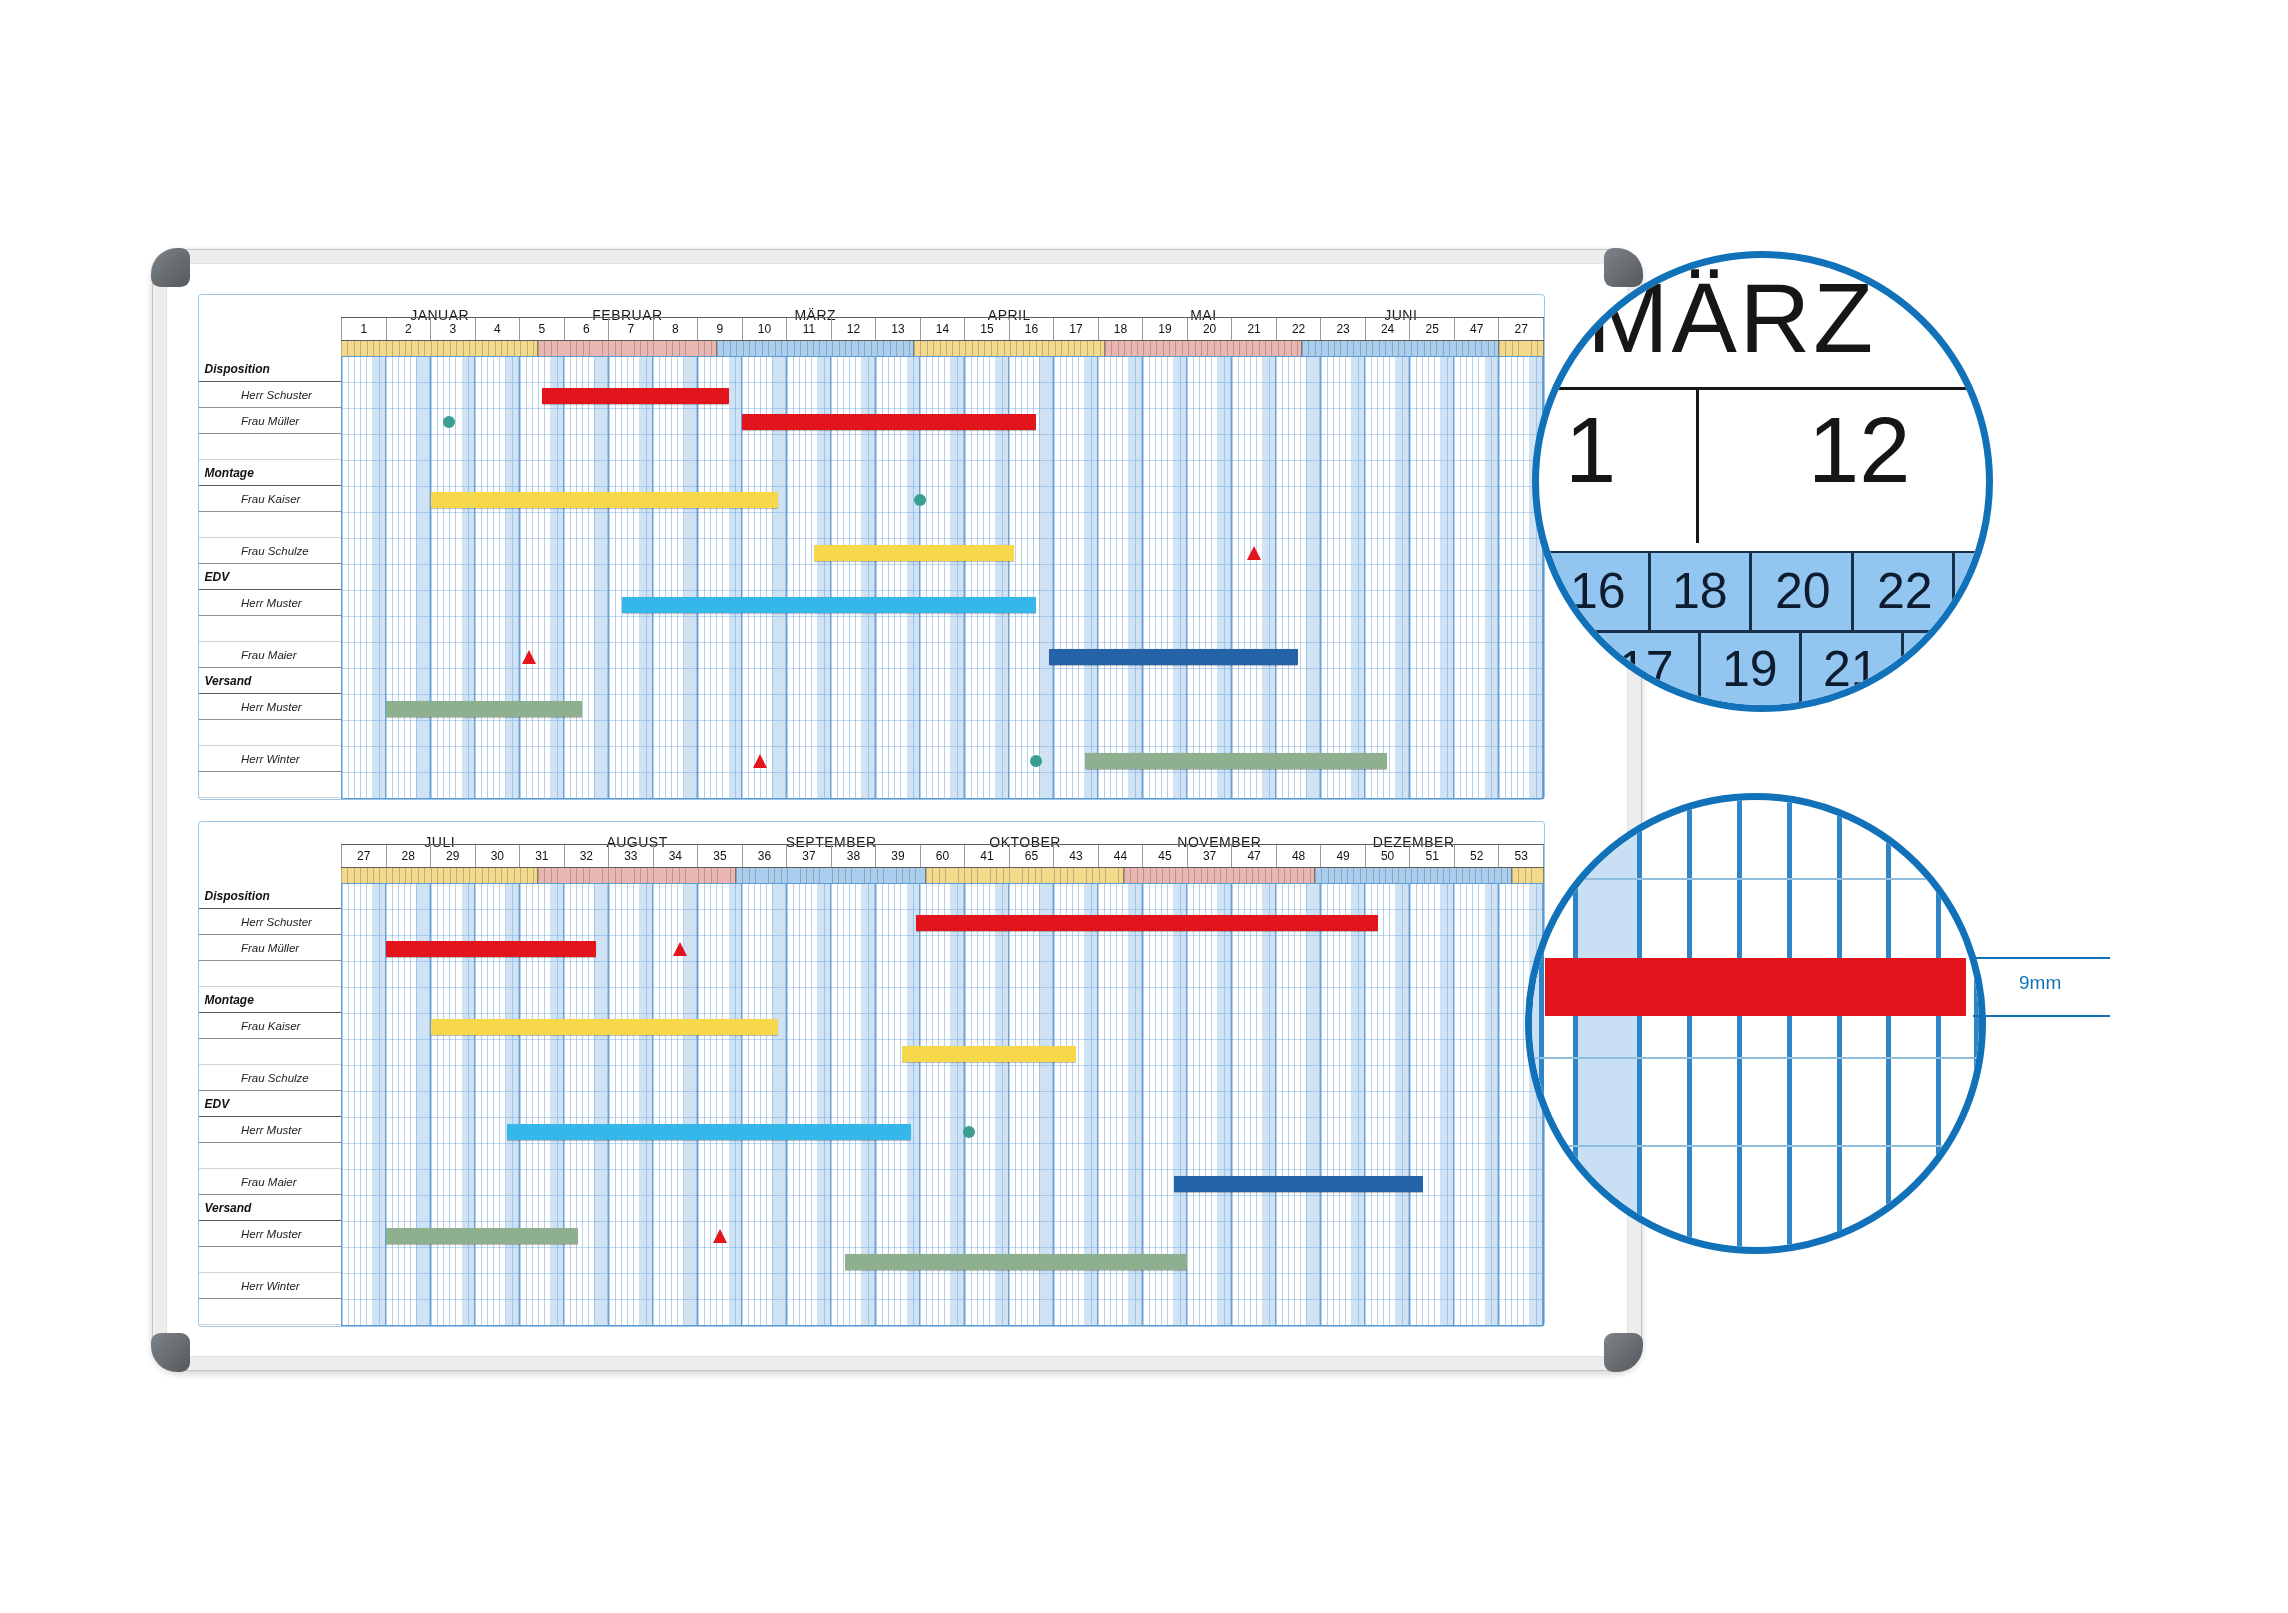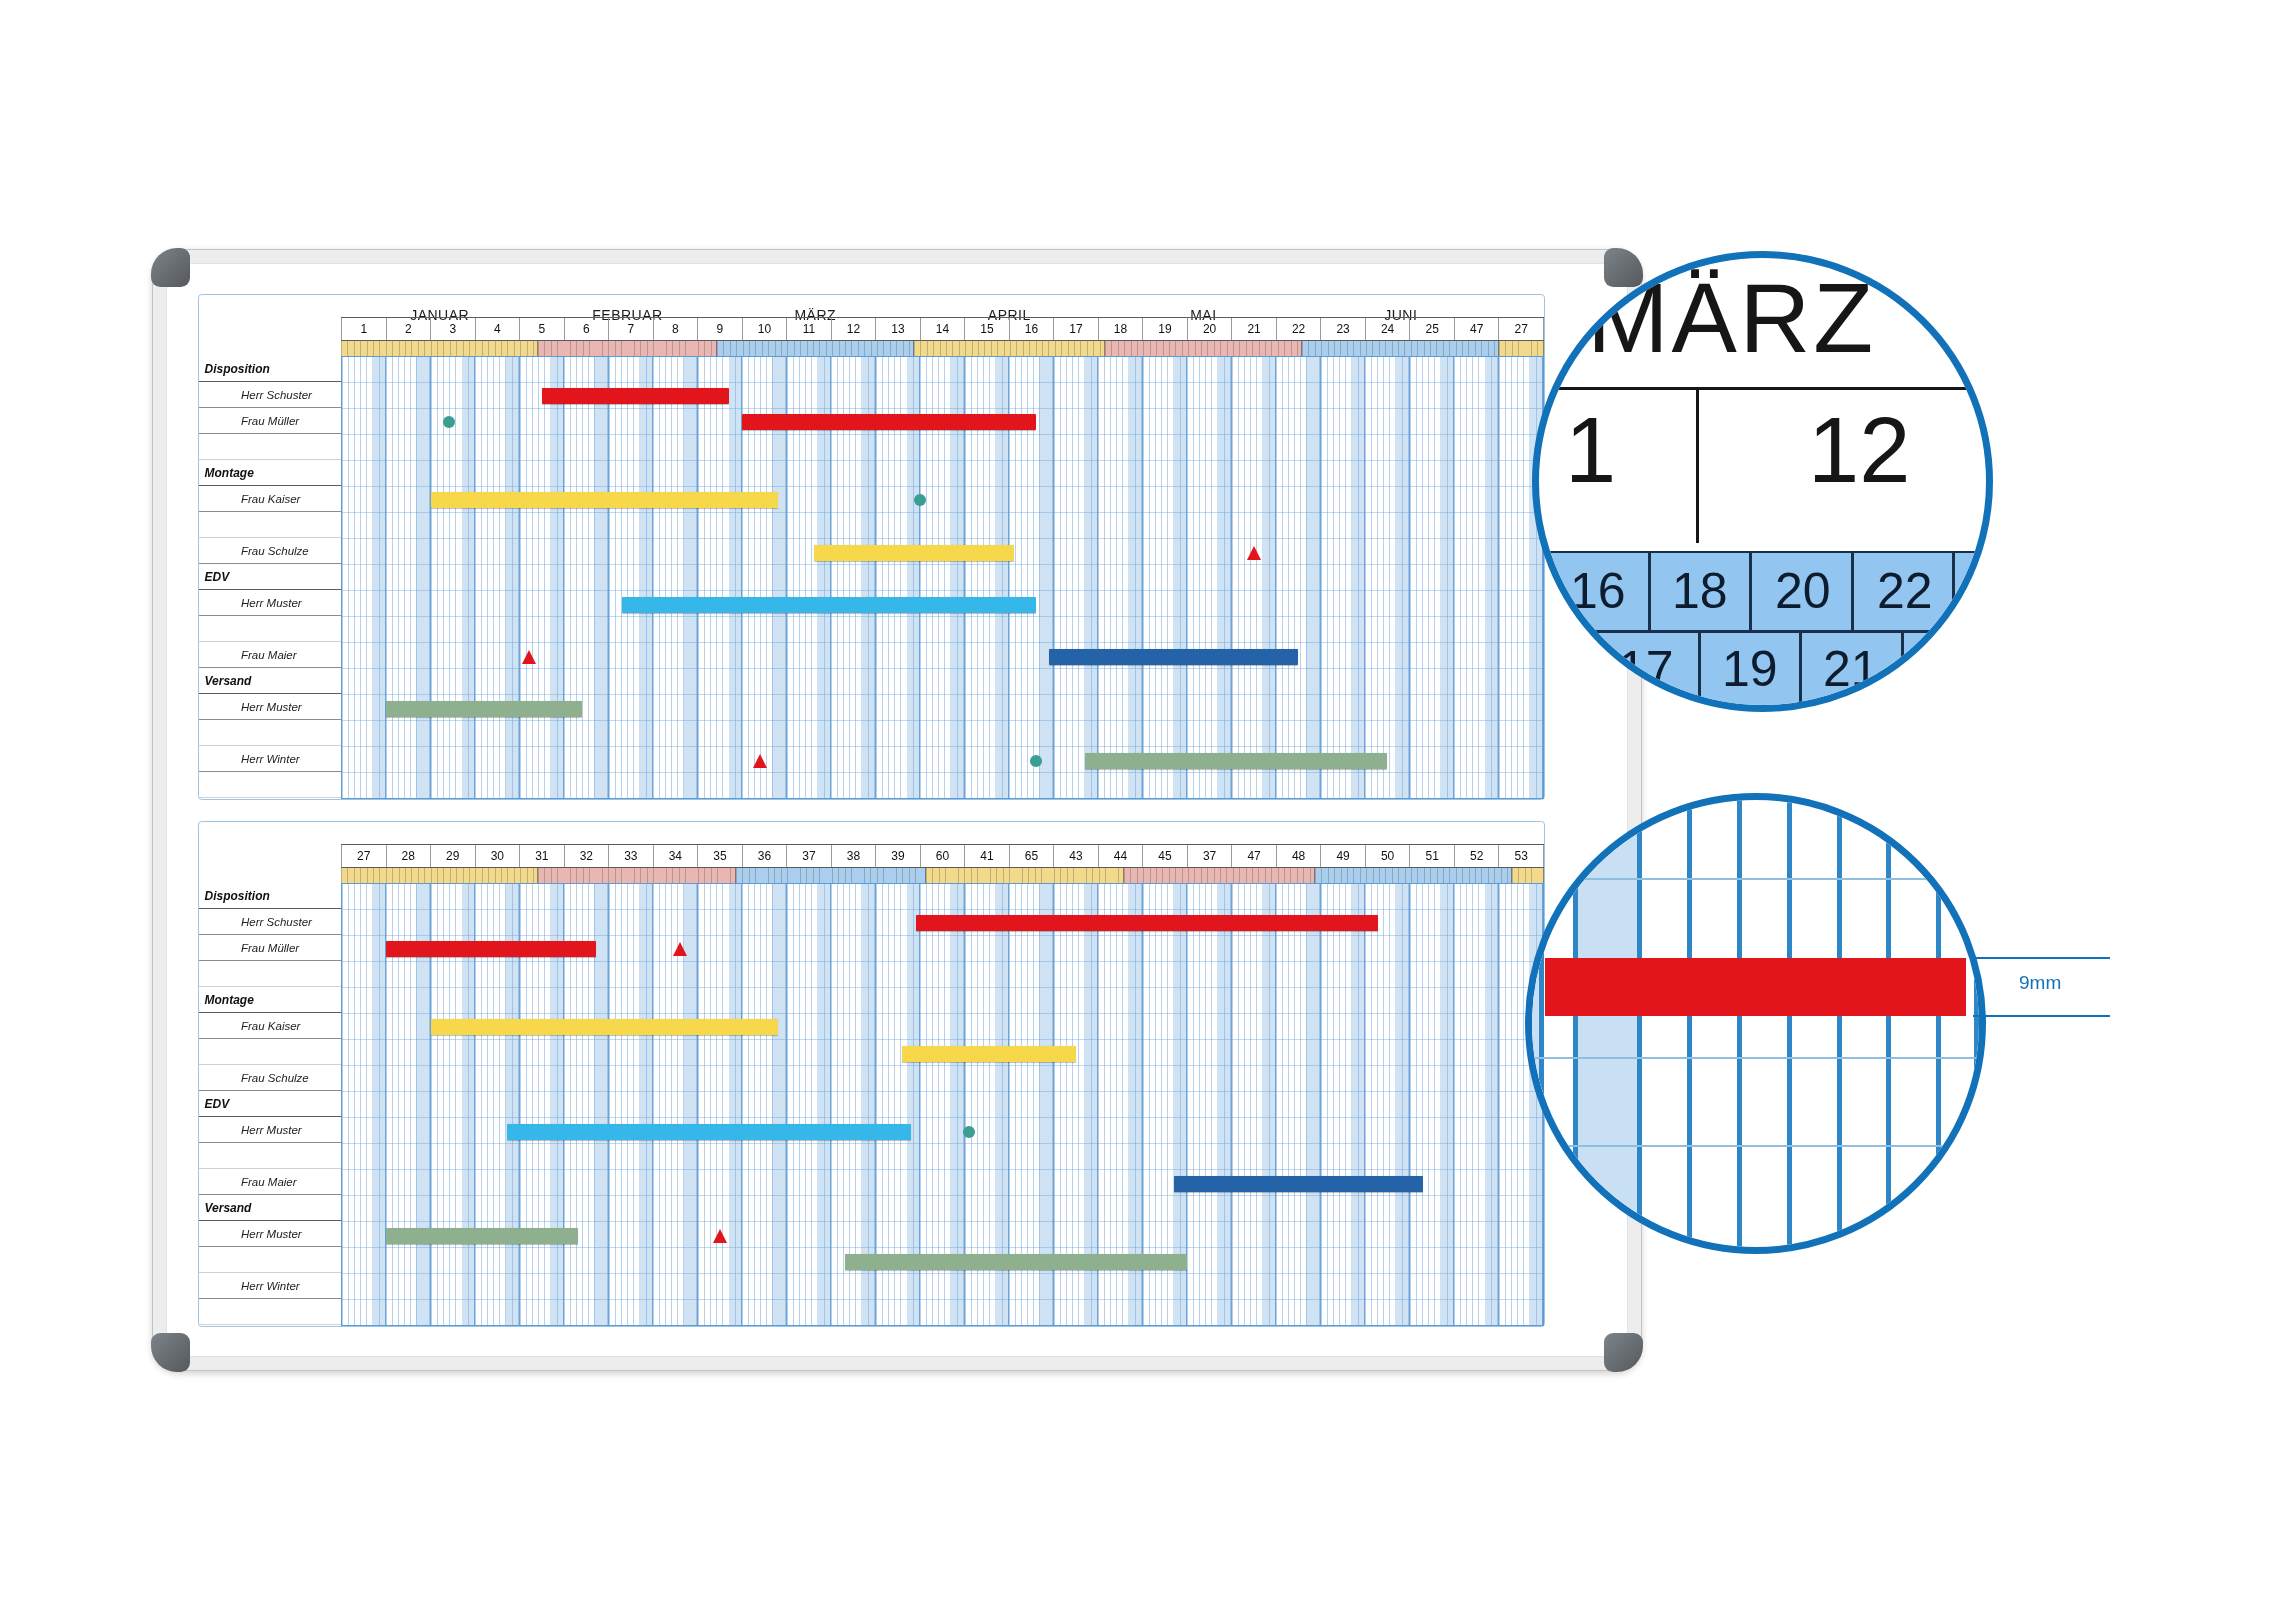--- a/index.html
+++ b/index.html
@@ -215,20 +215,28 @@
           <div class="lrow section" style="height: 26px;">EDV</div>
           <div class="lrow person" style="height: 26px;">Herr Muster</div>
           <div class="lrow blank" style="height: 26px;"></div>
           <div class="lrow person" style="height: 26px;">Frau Maier</div>
           <div class="lrow section" style="height: 26px;">Versand</div>
           <div class="lrow person" style="height: 26px;">Herr Muster</div>
           <div class="lrow blank" style="height: 26px;"></div>
           <div class="lrow person" style="height: 26px;">Herr Winter</div>
           <div class="lrow blank" style="height: 26px;"></div>
         </div>
+      <div class="month-row">
+          <div class="month-label" style="left: 0%; width: 16.4074%;">JULI</div>
+          <div class="month-label" style="left: 16.4074%; width: 16.4074%;">AUGUST</div>
+          <div class="month-label" style="left: 32.8148%; width: 15.8519%;">SEPTEMBER</div>
+          <div class="month-label" style="left: 48.6667%; width: 16.4074%;">OKTOBER</div>
+          <div class="month-label" style="left: 65.0741%; width: 15.8889%;">NOVEMBER</div>
+          <div class="month-label" style="left: 80.963%; width: 16.4074%;">DEZEMBER</div>
+        </div>
       <div class="week-row">
           <div class="week-cell">27</div>
           <div class="week-cell">28</div>
           <div class="week-cell">29</div>
           <div class="week-cell">30</div>
           <div class="week-cell">31</div>
           <div class="week-cell">32</div>
           <div class="week-cell">33</div>
           <div class="week-cell">34</div>
           <div class="week-cell">35</div>

